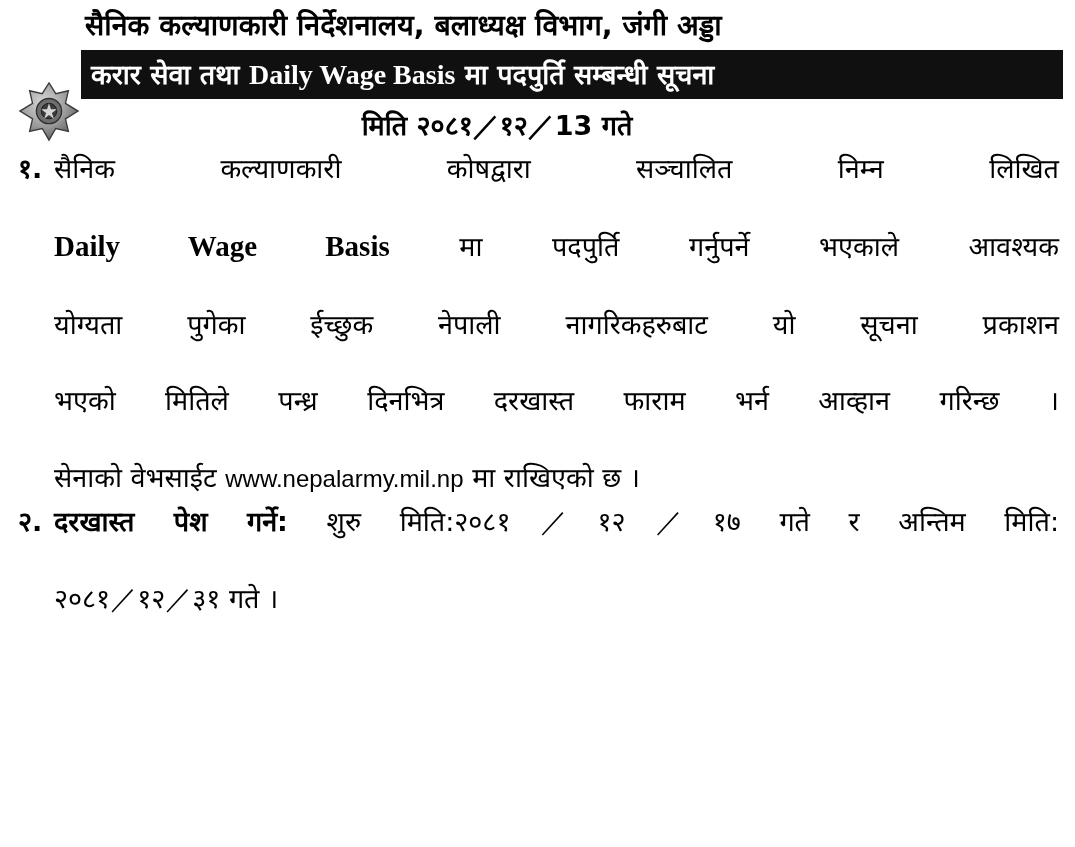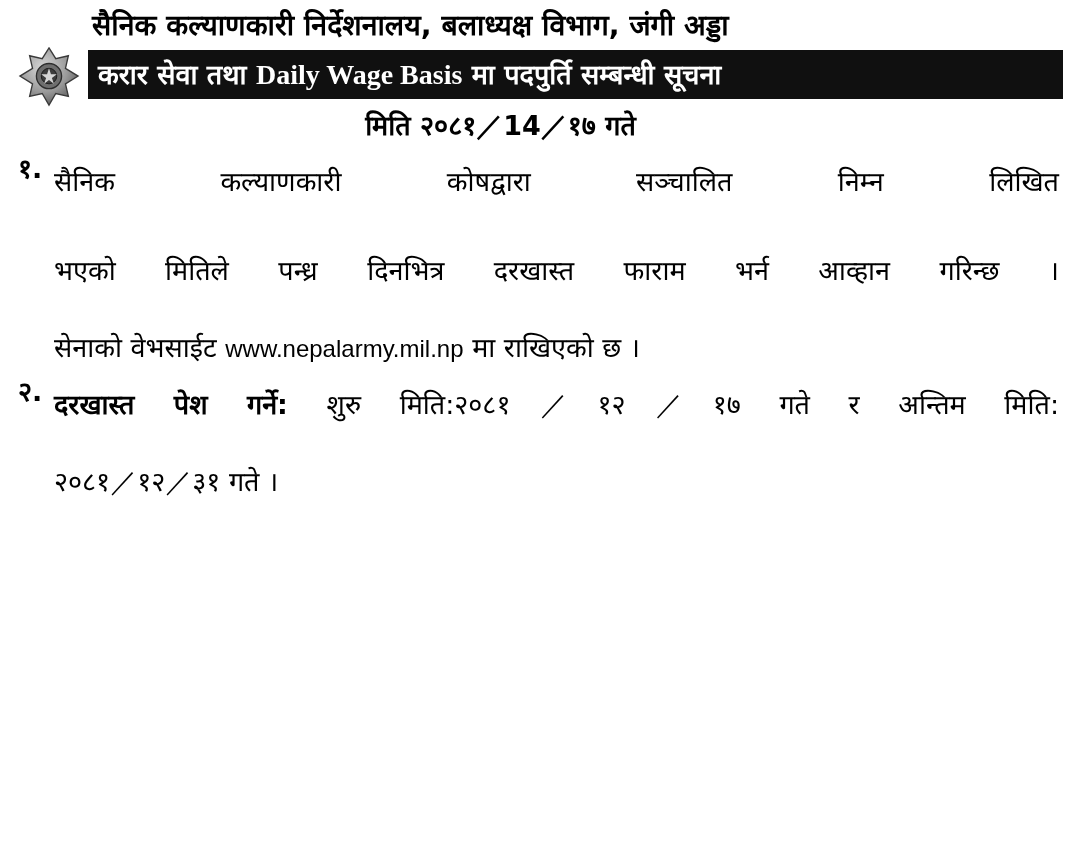--- a/index.html
+++ b/index.html
@@ -19,22 +19,22 @@
     position: relative;
     width: 1075px;
     height: 847px;
     box-sizing: border-box;
     padding: 8px 12px 0 12px;
   }
 
   
   .header-row {
     display: flex;
-    align-items: center;
-    gap: 8px;
+    align-items: flex-end;
+    gap: 1px;
   }
   .emblem {
     width: 62px;
     height: 62px;
     flex: 0 0 62px;
     margin-top: 4px;
     margin-left: 6px;
   }
   .header-text {
     flex: 1 1 auto;
@@ -109,21 +109,20 @@
     font-family: Liberation Sans, sans-serif;
     font-weight: 400;
     font-size: 24px;
   }
   .para-body .bold-np {
     font-weight: 700;
   }
   .line-justify {
     display: block;
     text-align: justify;
-    margin-top: 13px;
   }
   .line-justify::after {
     content: "";
     display: inline-block;
     width: 100%;
   }
   .line-last {
     display: block;
     text-align: left;
   }
@@ -149,29 +148,31 @@
           <circle cx="32" cy="30" r="8" fill="#3c3c3c" stroke="#1c1c1c" stroke-width="1"></circle>
           <path d="M32 22 L34 28 L40 28 L35 32 L37 38 L32 34 L27 38 L29 32 L24 28 L30 28 Z" fill="#d5d5d5"></path>
         </g>
       </svg>
     </div>
     <div class="header-text">
       <div class="org-line">सैनिक कल्याणकारी निर्देशनालय, बलाध्यक्ष विभाग, जंगी अड्डा</div>
       <div class="title-banner">
         <span>करार सेवा तथा </span><span class="latin">Daily Wage Basis</span><span> मा पदपुर्ति सम्बन्धी सूचना</span>
       </div>
-      <div class="date-line">मिति २०८१／14／१७ गते</div>
+      <div class="date-line">मिति २०८१／१२／13 गते</div>
     </div>
   </div>
 
   <div id="body-paras">
       <div class="para">
         <div class="para-num">१.</div>
         <div class="para-body">
           <span class="line-justify">सैनिक कल्याणकारी कोषद्वारा सञ्चालित निम्न लिखित</span>
+          <span class="line-justify"><span class="latin-bold">Daily Wage Basis</span> मा पदपुर्ति गर्नुपर्ने भएकाले आवश्यक</span>
+          <span class="line-justify">योग्यता पुगेका ईच्छुक नेपाली नागरिकहरुबाट यो सूचना प्रकाशन</span>
           <span class="line-justify">भएको मितिले पन्ध्र दिनभित्र दरखास्त फाराम भर्न आव्हान गरिन्छ ।</span>
           <span class="line-last">सेनाको वेभसाईट <span class="latin-url">www.nepalarmy.mil.np</span> मा राखिएको छ ।</span>
         </div>
       </div>
       <div class="para">
         <div class="para-num">२.</div>
         <div class="para-body">
           <span class="line-justify"><span class="bold-np">दरखास्त पेश गर्ने:</span> शुरु मिति:२०८१／१२／१७ गते र अन्तिम मिति:</span>
           <span class="line-last">२०८१／१२／३१ गते ।</span>
         </div>

